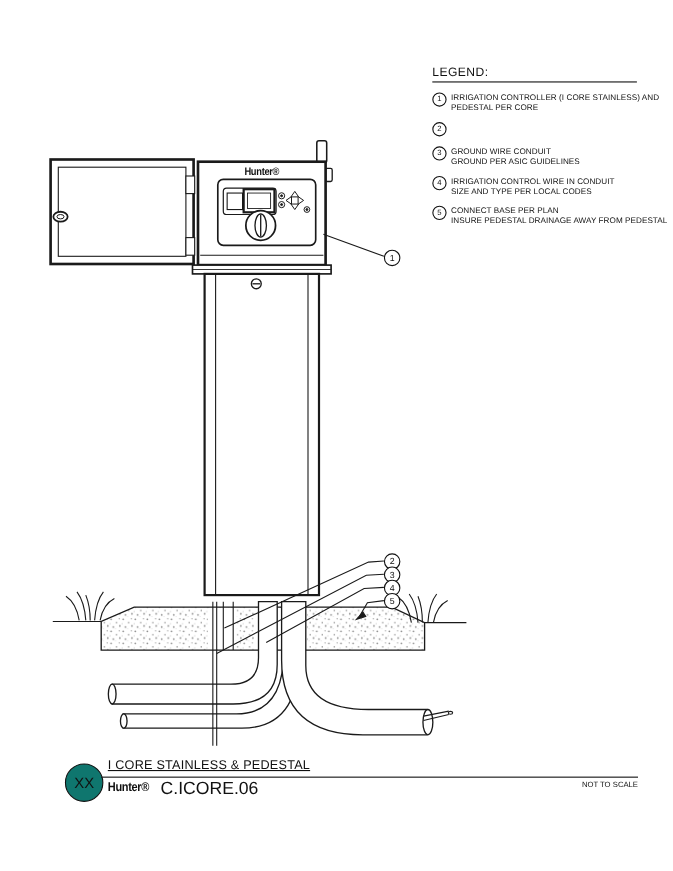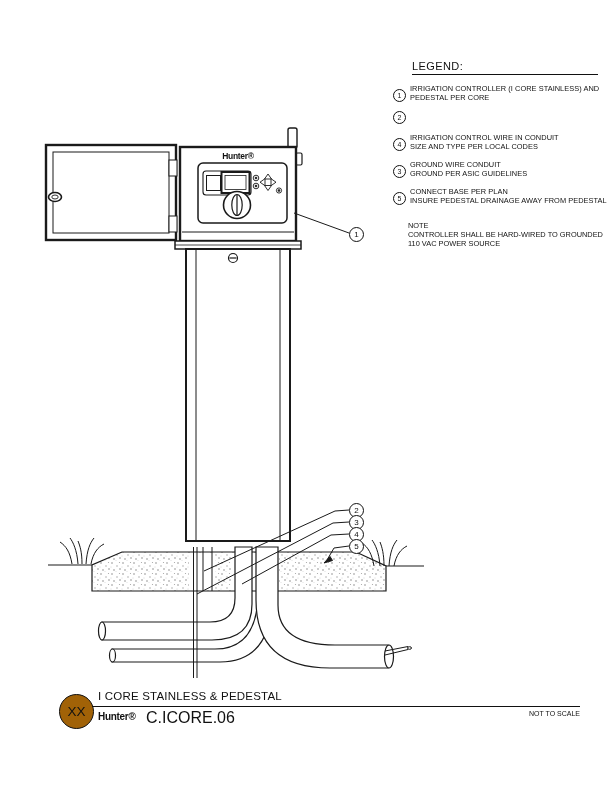--- a/index.html
+++ b/index.html
@@ -2,37 +2,37 @@
 <html><head>
 <meta charset="utf-8">
 <style>
   html,body{margin:0;padding:0;background:#fff;}
   #page{position:relative;width:612px;height:792px;background:#fff;overflow:hidden;
         font-family:"Liberation Sans",sans-serif;color:#111;}
   #lines{position:absolute;left:0;top:0;}
   .abs{position:absolute;}
   
   #legend{left:393px;top:60px;width:196px;}
-  .lg-head{font-size:11px;letter-spacing:.4px;padding-bottom:2px;border-bottom:1.3px solid #111;width:186px;margin-left:19px;}
-  .lg-item{display:flex;gap:4px;margin-top:9px;align-items:flex-end;}
+  .lg-head{font-size:11px;letter-spacing:.4px;padding-bottom:2px;border-bottom:1.3px solid #111;width:186px;}
+  .lg-item{display:flex;gap:4px;margin-top:9px;align-items:flex-start;}
   .bubble{width:11px;height:11px;border:1px solid #111;border-radius:50%;
           display:flex;align-items:center;justify-content:center;
           font-size:7px;line-height:1;flex:none;background:#fff;}
   .lg-lines{font-size:7.4px;line-height:9px;white-space:nowrap;letter-spacing:.05px;}
   .lg-note{margin-left:15px;margin-top:16px;font-size:7.4px;line-height:9px;white-space:nowrap;}
   
   .co{width:13px;height:13px;border:1px solid #111;border-radius:50%;background:#fff;
       display:flex;align-items:center;justify-content:center;font-size:8px;line-height:1;}
   
   .logo{font-weight:bold;letter-spacing:-.3px;transform:scaleY(1.15);transform-origin:top left;}
   #cab-logo{left:206px;top:150px;width:64px;text-align:center;font-size:8.5px;font-weight:bold;}
   
   #tb-circle{left:59px;top:694px;width:33px;height:33px;border:1.7px solid #111;border-radius:50%;
-             display:flex;align-items:center;justify-content:center;font-size:13.5px;background:#a16207;}
-  #tb-title{left:98px;top:690px;font-size:11.5px;letter-spacing:.2px;}
+             display:flex;align-items:center;justify-content:center;font-size:13.5px;background:#0f766e;}
+  #tb-title{left:98px;top:690px;font-size:11.5px;letter-spacing:.2px;text-decoration:underline;}
   #tb-rule{left:92px;top:706px;width:488px;height:1.4px;background:#111;}
   #tb-logo{left:98px;top:710px;font-size:10px;}
   #tb-code{left:146px;top:709px;font-size:16px;}
   #tb-scale{left:480px;top:710px;width:100px;text-align:right;font-size:7px;}
 </style>
 </head>
 <body>
 
 <div id="page">
 
@@ -178,48 +178,43 @@
         <div>IRRIGATION CONTROLLER (I CORE STAINLESS) AND</div>
         <div>PEDESTAL PER CORE</div>
       </div>
     </div>
 
     <div class="lg-item">
       <span class="bubble">2</span>
     </div>
 
     <div class="lg-item">
+      <span class="bubble">3</span>
+      <div class="lg-lines">
+        <div>GROUND WIRE CONDUIT</div>
+        <div>GROUND PER ASIC GUIDELINES</div>
+      </div>
+    </div>
+
+    <div class="lg-item">
       <span class="bubble">4</span>
       <div class="lg-lines">
         <div>IRRIGATION CONTROL WIRE IN CONDUIT</div>
         <div>SIZE AND TYPE PER LOCAL CODES</div>
       </div>
     </div>
 
     <div class="lg-item">
-      <span class="bubble">3</span>
-      <div class="lg-lines">
-        <div>GROUND WIRE CONDUIT</div>
-        <div>GROUND PER ASIC GUIDELINES</div>
-      </div>
-    </div>
-
-    <div class="lg-item">
       <span class="bubble">5</span>
       <div class="lg-lines">
         <div>CONNECT BASE PER PLAN</div>
         <div>INSURE PEDESTAL DRAINAGE AWAY FROM PEDESTAL</div>
       </div>
     </div>
 
-    <div class="lg-note">
-      <div>NOTE</div>
-      <div>CONTROLLER SHALL BE HARD-WIRED TO GROUNDED</div>
-      <div>110 VAC POWER SOURCE</div>
-    </div>
   </div>
 
   <div class="abs" id="tb-circle">XX</div>
   <div class="abs" id="tb-title">I CORE STAINLESS &amp; PEDESTAL</div>
   <div class="abs" id="tb-rule"></div>
   <div class="abs logo" id="tb-logo">Hunter®</div>
   <div class="abs" id="tb-code">C.ICORE.06</div>
   <div class="abs" id="tb-scale">NOT TO SCALE</div>
 
 </div>

